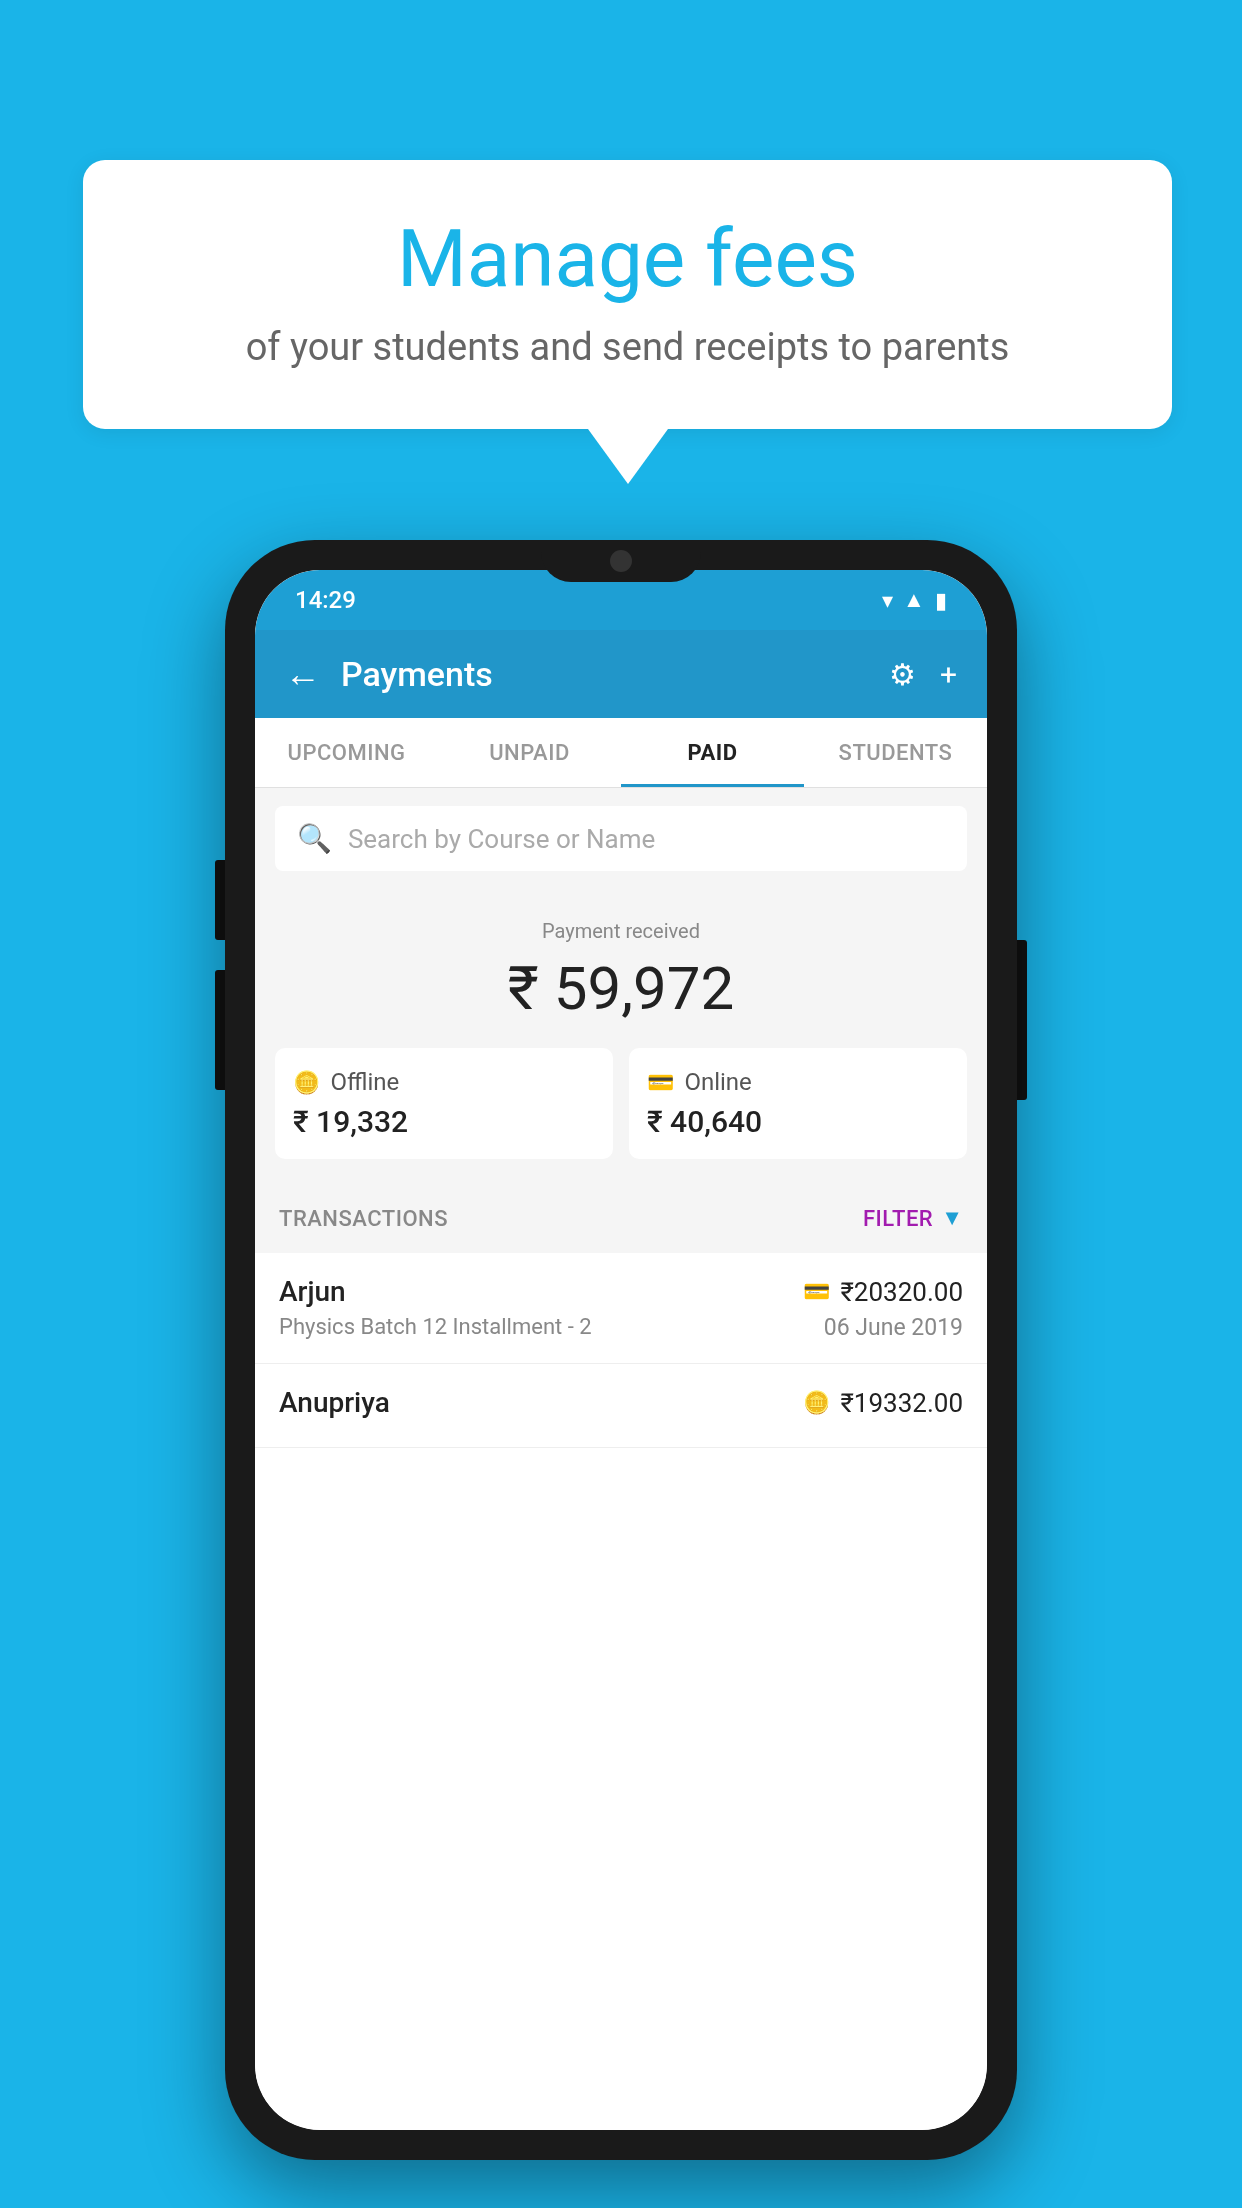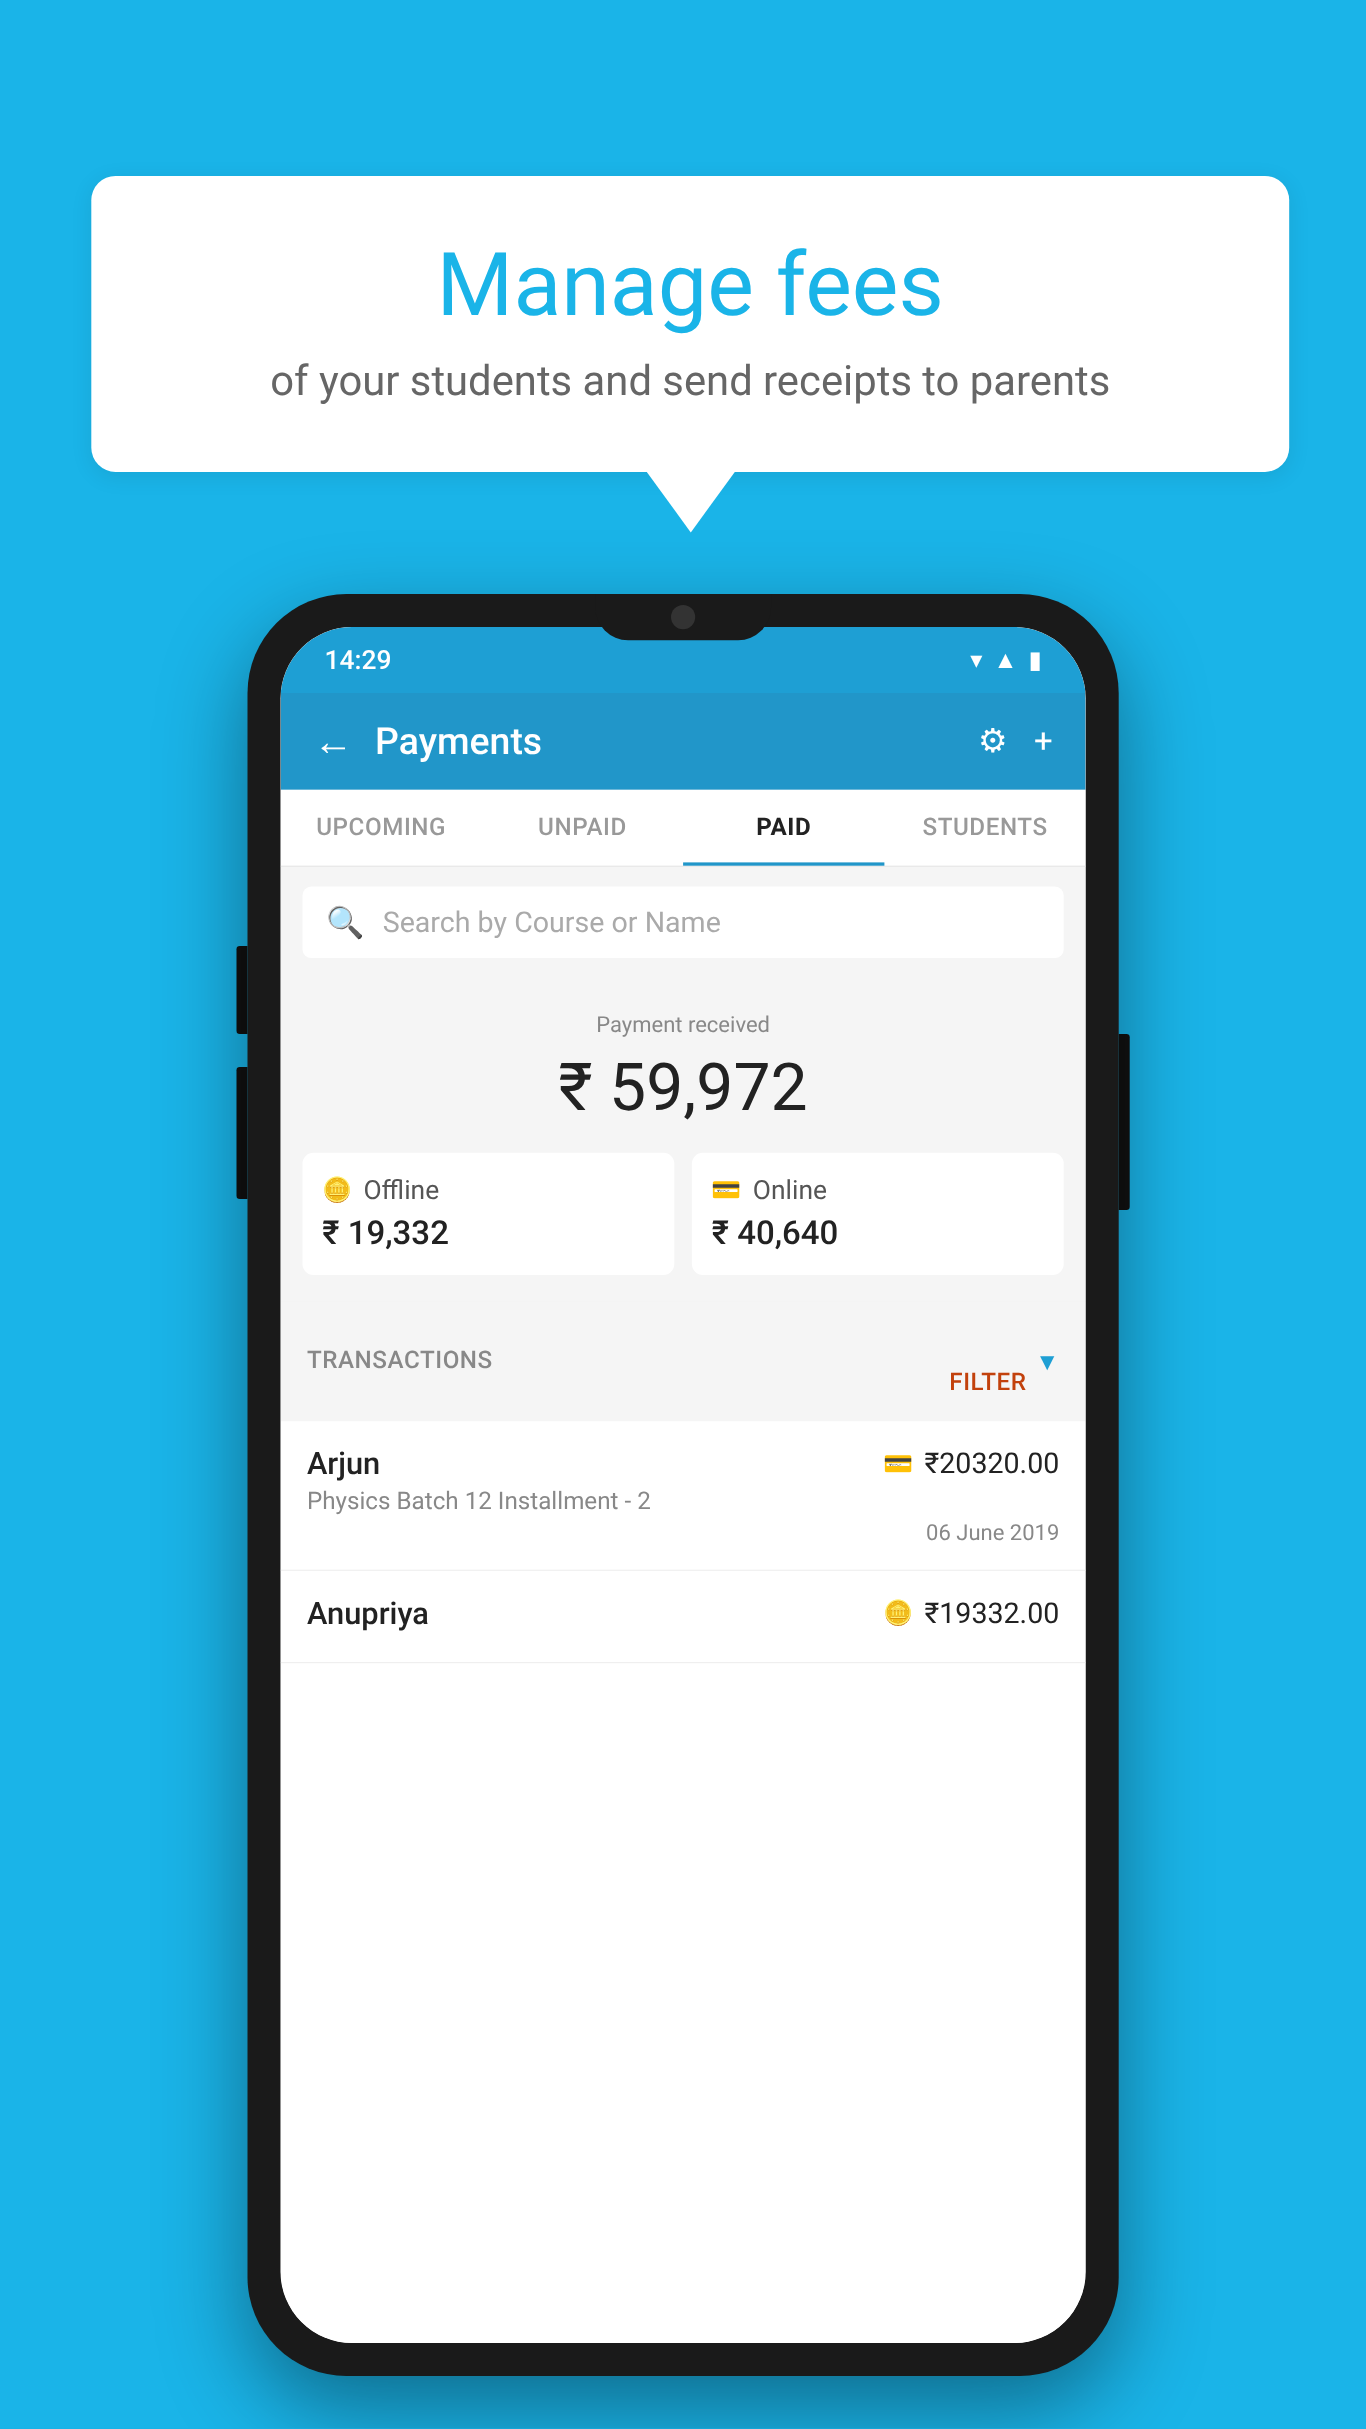--- a/index.html
+++ b/index.html
@@ -350,24 +350,23 @@
 
     .filter-btn {
       display: flex;
       align-items: center;
       gap: 8px;
       cursor: pointer;
     }
 
     .filter-label {
       font-size: 22px;
-      color: #c2410c;
+      color: #a21caf;
       font-weight: 500;
       letter-spacing: 0.5px;
-      margin-top: 40px;
     }
 
     .filter-icon {
       color: #1e9fd4;
       font-size: 22px;
     }
 
     
     .transaction-list {
       background: white;
@@ -408,23 +407,22 @@
       display: flex;
       justify-content: space-between;
     }
 
     .transaction-course {
       font-size: 22px;
       color: #888888;
     }
 
     .transaction-date {
-      font-size: 20px;
+      font-size: 23px;
       color: #888888;
-      margin-top: 28px;
     }
 
     .card-pay-icon {
       color: #555555;
       font-size: 22px;
     }
 
     .offline-pay-icon {
       color: #555555;
       font-size: 22px;

